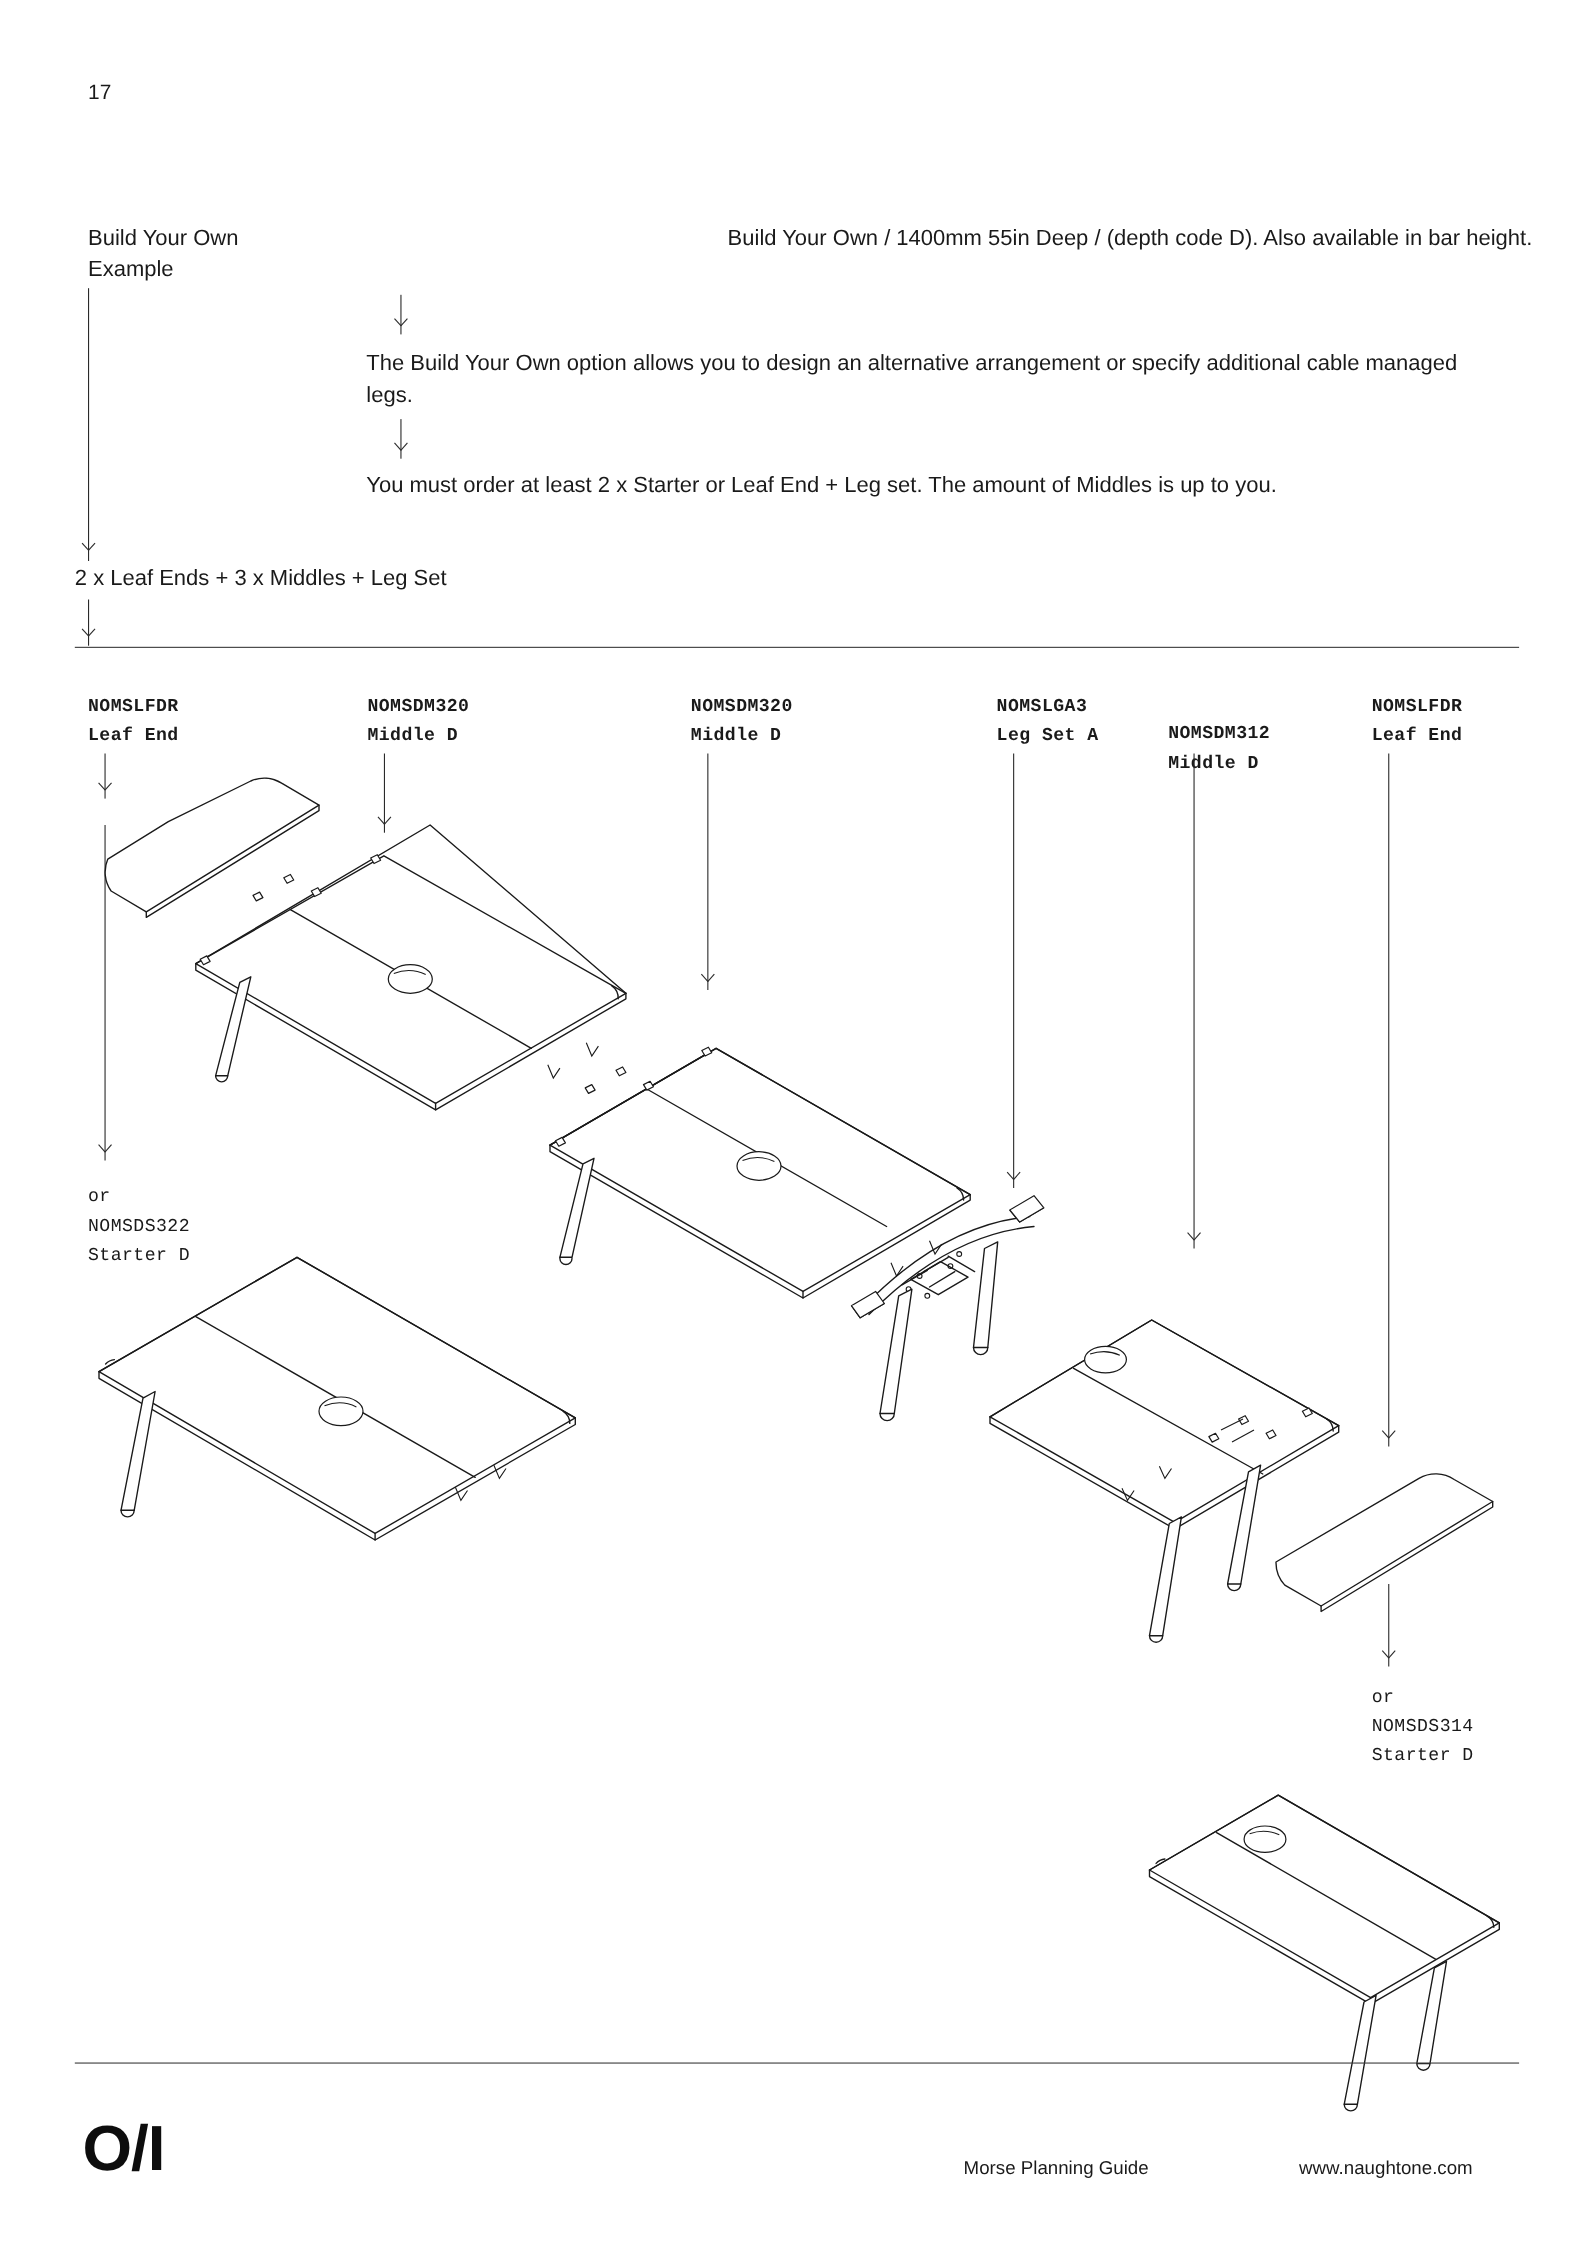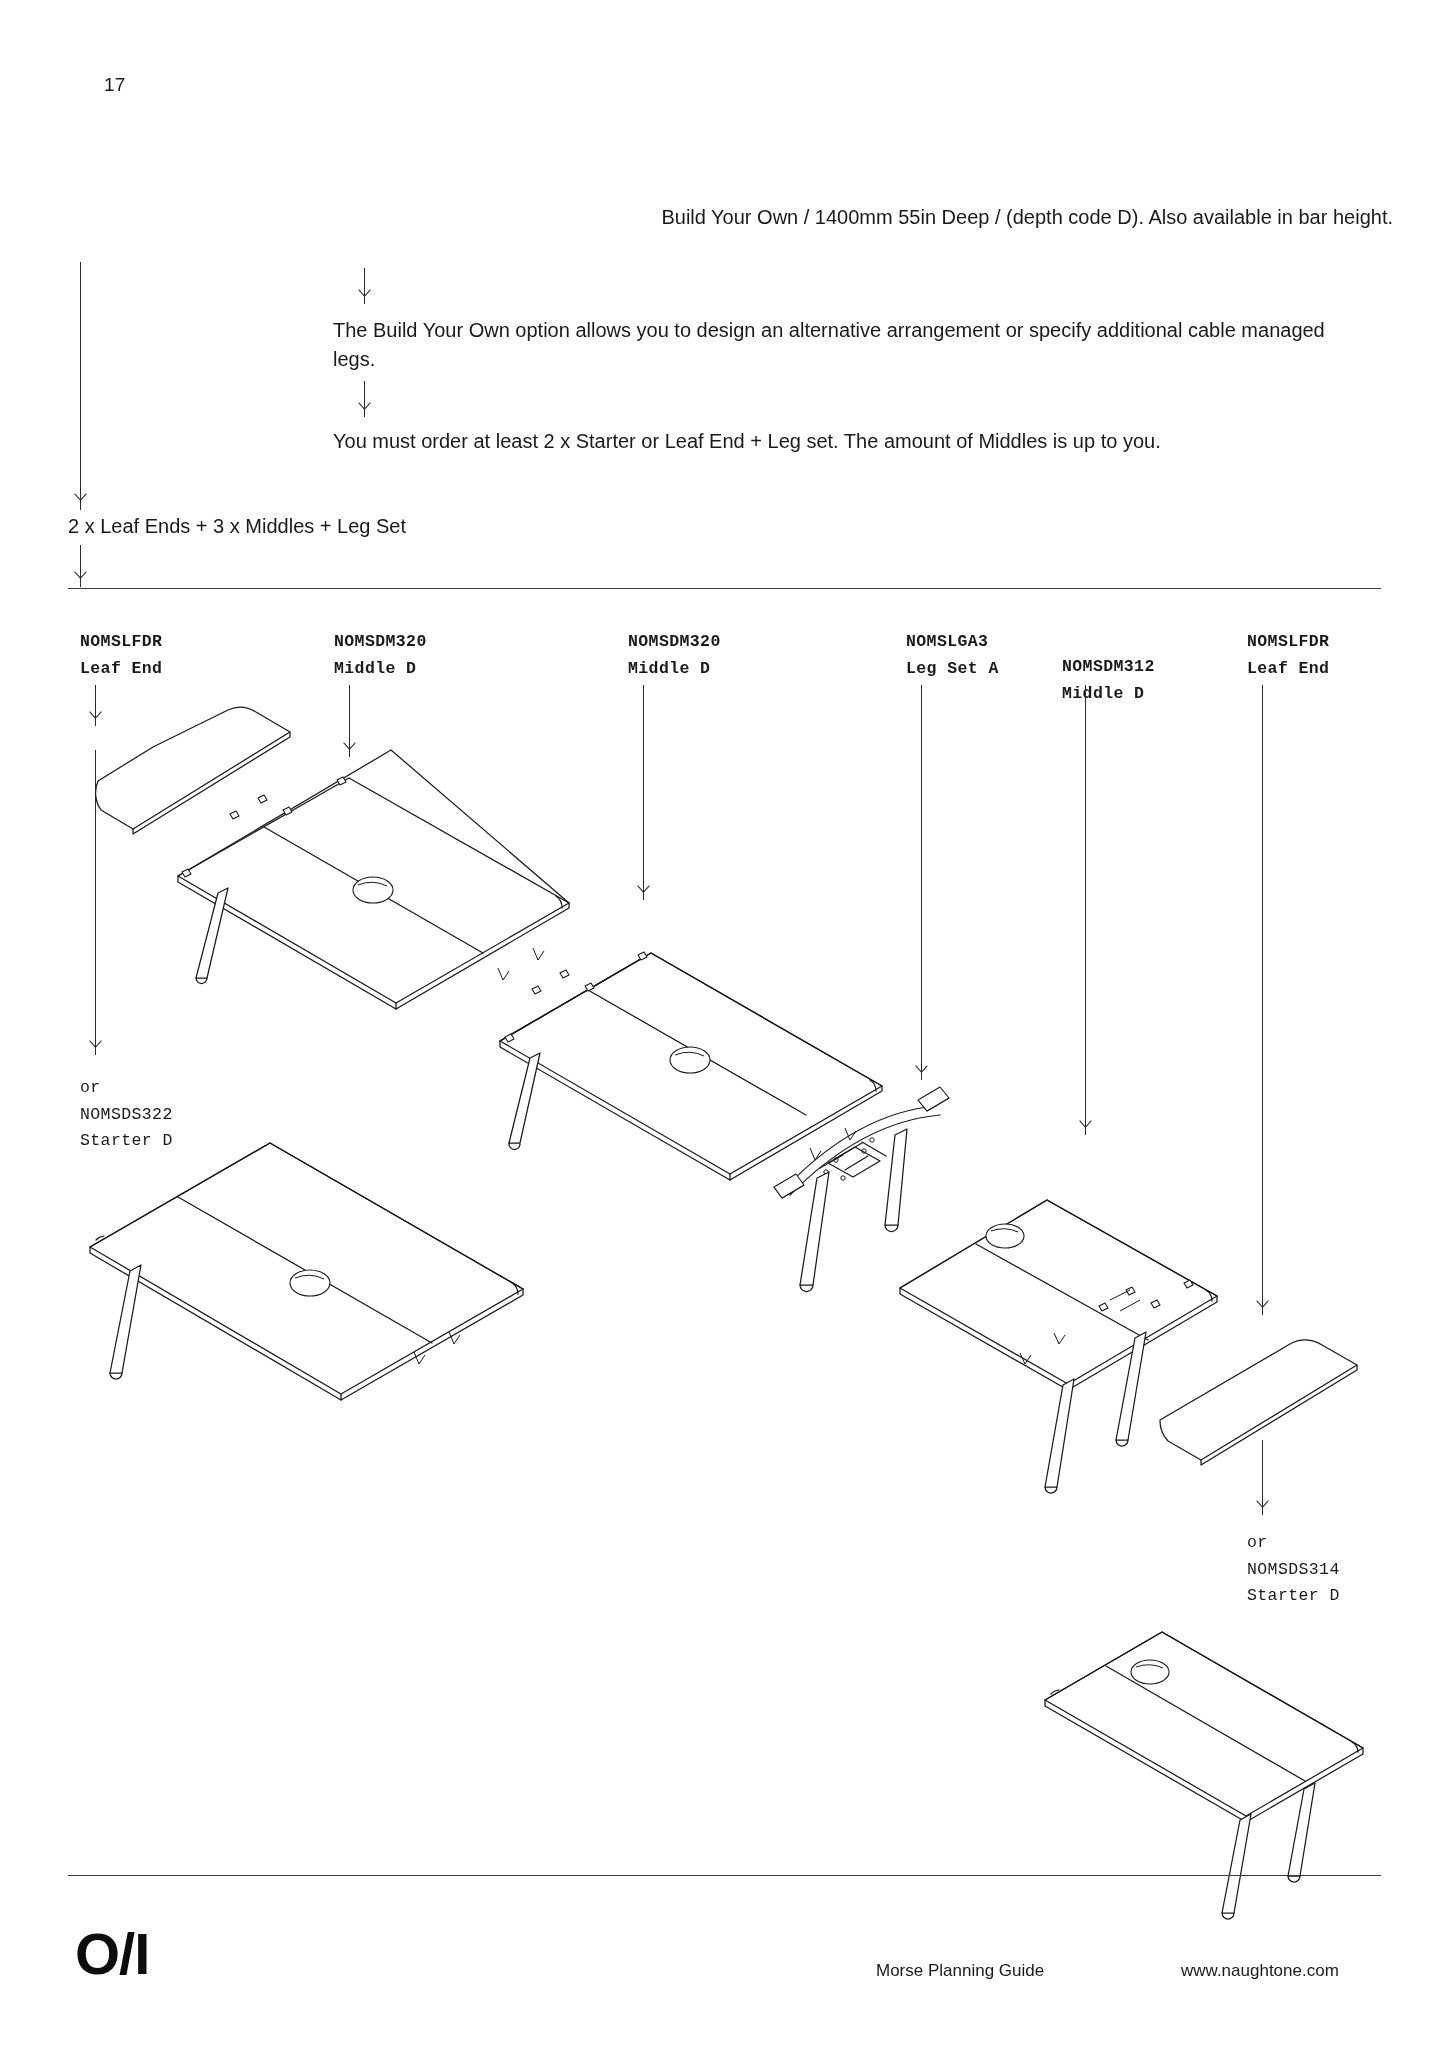--- a/index.html
+++ b/index.html
@@ -20,21 +20,20 @@
   }
 
   
   .page-num {
     position: absolute;
     left: 80px;
     top: 74px;
     font-size: 19px;
     letter-spacing: 0.2px;
     color: #1a1a1a;
-    margin-left: 24px;
   }
   .title {
     position: absolute;
     left: 333px;
     top: 52px;
     width: 1000px;
     font-size: 41px;
     line-height: 1.26;
     font-weight: 400;
     letter-spacing: -0.3px;
@@ -188,20 +187,24 @@
   }
 </style>
 </head>
 <body>
 
 <div id="page">
 
   <div class="page-num">17</div>
 
 
+  <div class="side-label">
+    <span class="ln">Build Your Own</span>
+    <span class="ln">Example</span>
+  </div>
 
   <div class="vline" style="left:80px; top:262px; height:248px;"></div>
   <div class="arrowhead" style="left:74px; top:500px;"></div>
 
   <div class="para-1">
     <span class="ln">Build Your Own / 1400mm 55in Deep / (depth code D).</span>
     <span class="ln">Also available in bar height.</span>
   </div>
 
   <div class="vline" style="left:364px; top:268px; height:36px;"></div>

